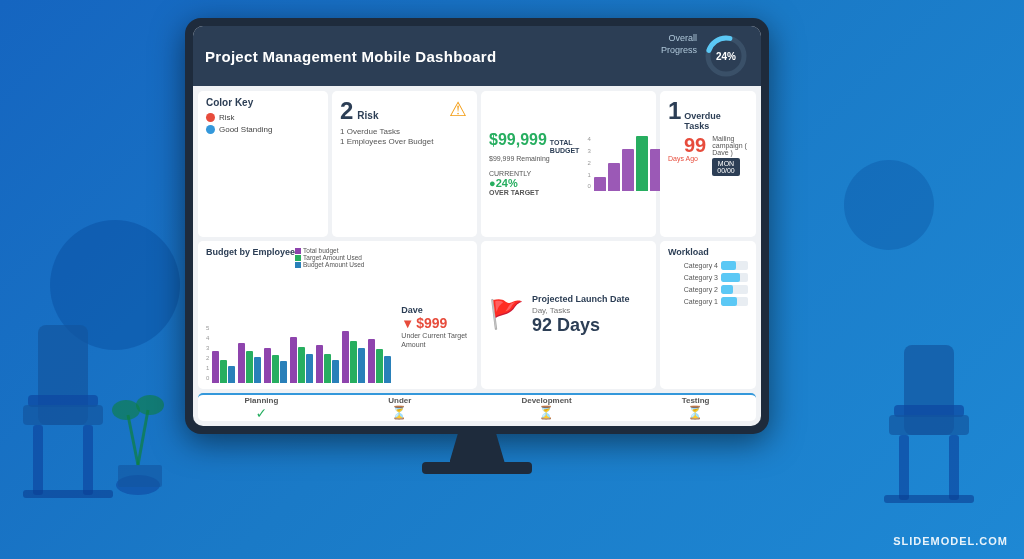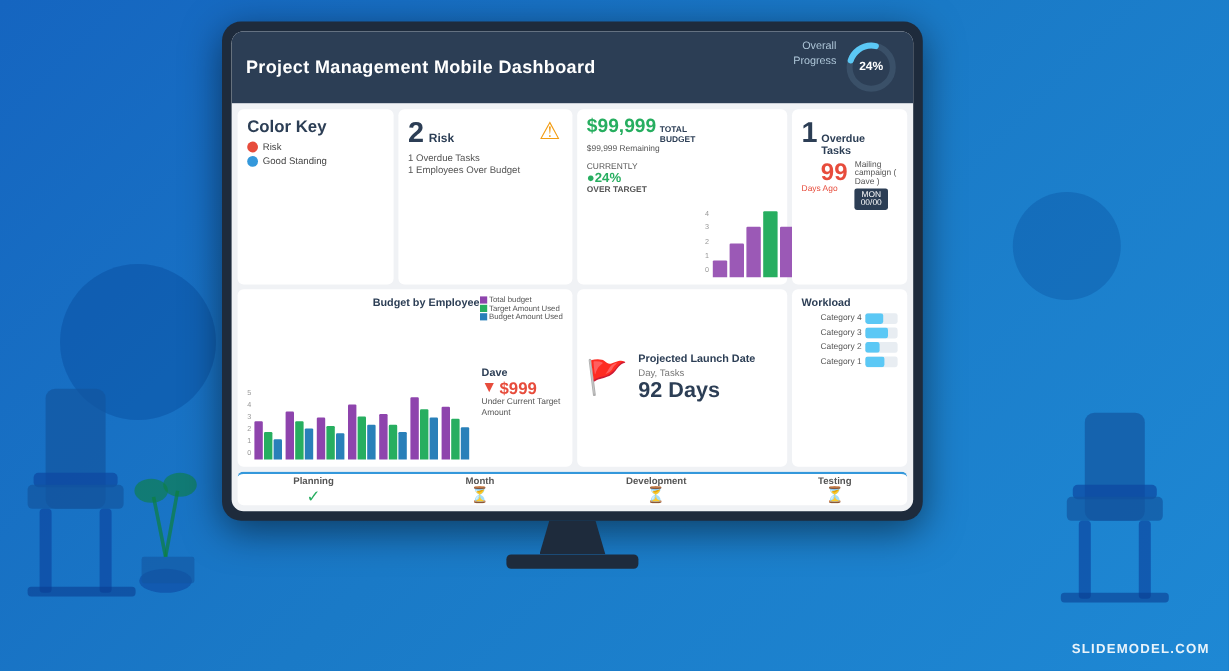--- a/index.html
+++ b/index.html
@@ -69,42 +69,42 @@
               <circle cx="23" cy="23" r="18" fill="none" stroke="#5bc8f5" stroke-width="5" stroke-dasharray="27 86" stroke-dashoffset="23" stroke-linecap="round" transform="rotate(-90 23 23)"></circle>
             </svg>
             <span style="position:absolute;top:50%;left:50%;transform:translate(-50%,-50%);color:#fff;font-size:10px;font-weight:bold;">24%</span>
           </div>
         </div>
       </div>
 
       <div style="padding:5px;display:grid;grid-template-columns:130px 145px 175px 1fr;grid-template-rows:auto auto 28px;gap:4px;height:calc(100% - 60px);">
 
         <div style="background:#fff;border-radius:5px;padding:6px 8px;grid-column:1;grid-row:1;">
-          <div style="font-size:14px;font-weight:bold;color:#2c3e55;margin-bottom:5px;">Color Key</div>
+          <div style="font-size:10px;font-weight:bold;color:#2c3e55;margin-bottom:5px;">Color Key</div>
           <div style="display:flex;align-items:center;gap:4px;margin-bottom:3px;">
             <div style="width:9px;height:9px;border-radius:50%;background:#e74c3c;flex-shrink:0;"></div>
             <span style="font-size:8px;color:#444;">Risk</span>
           </div>
           <div style="display:flex;align-items:center;gap:4px;">
             <div style="width:9px;height:9px;border-radius:50%;background:#3498db;flex-shrink:0;"></div>
             <span style="font-size:8px;color:#444;">Good Standing</span>
           </div>
         </div>
 
         <div style="background:#fff;border-radius:5px;padding:6px 8px;grid-column:2;grid-row:1;position:relative;">
           <div style="display:flex;align-items:baseline;gap:4px;">
             <span style="font-size:24px;font-weight:bold;color:#2c3e55;">2</span>
             <span style="font-size:10px;font-weight:bold;color:#2c3e55;">Risk</span>
           </div>
           <div style="position:absolute;top:6px;right:10px;font-size:20px;color:#f39c12;">⚠</div>
           <div style="font-size:8px;color:#555;margin-top:2px;">1  Overdue Tasks</div>
           <div style="font-size:8px;color:#555;margin-top:1px;">1  Employees Over Budget</div>
         </div>
 
-        <div style="background:#fff;border-radius:5px;padding:6px 8px;grid-column:3;grid-row:1;display:flex;gap:8px;">
+        <div style="background:#fff;border-radius:5px;padding:6px 8px;grid-column:3;grid-row:1;display:flex;gap:8px;align-items:center;">
           <div style="flex:1;">
             <div style="display:flex;align-items:baseline;gap:3px;">
               <span style="font-size:16px;font-weight:bold;color:#27ae60;">$99,999</span>
               <span style="font-size:7px;font-weight:bold;color:#2c3e55;line-height:1.1;">TOTAL BUDGET</span>
             </div>
             <div style="font-size:7px;color:#555;margin-top:1px;">$99,999 Remaining</div>
             <div style="margin-top:8px;">
               <div style="font-size:7px;color:#555;">CURRENTLY</div>
               <div style="font-size:11px;font-weight:bold;color:#27ae60;">●24%</div>
               <div style="font-size:7px;color:#555;font-weight:bold;">OVER TARGET</div>
@@ -140,21 +140,21 @@
               <div style="font-size:7px;color:#e74c3c;">Days Ago</div>
             </div>
             <div>
               <div style="font-size:7px;color:#555;">Mailing campaign ( Dave )</div>
               <div style="background:#2c3e55;color:#fff;font-size:7px;padding:2px 5px;border-radius:2px;display:inline-block;margin-top:2px;text-align:center;">MON<br>00/00</div>
             </div>
           </div>
         </div>
 
         <div style="background:#fff;border-radius:5px;padding:6px 8px;grid-column:1/3;grid-row:2;display:flex;flex-direction:column;">
-          <div style="display:flex;justify-content:flex-end;align-items:flex-start;margin-bottom:3px;">
+          <div style="display:flex;justify-content:flex-start;align-items:flex-start;margin-bottom:3px;">
             <div style="font-size:9px;font-weight:bold;color:#2c3e55;">Budget by Employee</div>
             <div style="font-size:6.5px;color:#555;">
               <div><span style="display:inline-block;width:6px;height:6px;background:#8e44ad;margin-right:2px;vertical-align:middle;"></span><span>Total budget</span></div>
               <div><span style="display:inline-block;width:6px;height:6px;background:#27ae60;margin-right:2px;vertical-align:middle;"></span><span>Target Amount Used</span></div>
               <div><span style="display:inline-block;width:6px;height:6px;background:#2980b9;margin-right:2px;vertical-align:middle;"></span><span>Budget Amount Used</span></div>
             </div>
           </div>
           <div style="display:flex;flex:1;gap:4px;">
 
             <div style="display:flex;gap:2px;flex:1;align-items:flex-end;">
@@ -255,21 +255,21 @@
             </div>
           </div>
         </div>
 
         <div style="grid-column:1/5;grid-row:3;background:#fff;border-radius:5px;padding:3px 8px;display:flex;justify-content:space-around;align-items:center;border-top:2px solid #3498db;gap:33px;">
           <div style="display:flex;flex-direction:column;align-items:center;">
             <span style="font-size:8px;color:#555;font-weight:bold;">Planning</span>
             <span style="font-size:14px;color:#27ae60;">✓</span>
           </div>
           <div style="display:flex;flex-direction:column;align-items:center;">
-            <span style="font-size:8px;color:#555;font-weight:bold;">Month</span>
+            <span style="font-size:8px;color:#555;font-weight:bold;">Under</span>
             <span style="font-size:13px;color:#bbb;">⏳</span>
           </div>
           <div style="display:flex;flex-direction:column;align-items:center;">
             <span style="font-size:8px;color:#555;font-weight:bold;">Development</span>
             <span style="font-size:13px;color:#bbb;">⏳</span>
           </div>
           <div style="display:flex;flex-direction:column;align-items:center;">
             <span style="font-size:8px;color:#555;font-weight:bold;">Testing</span>
             <span style="font-size:13px;color:#bbb;">⏳</span>
           </div>

